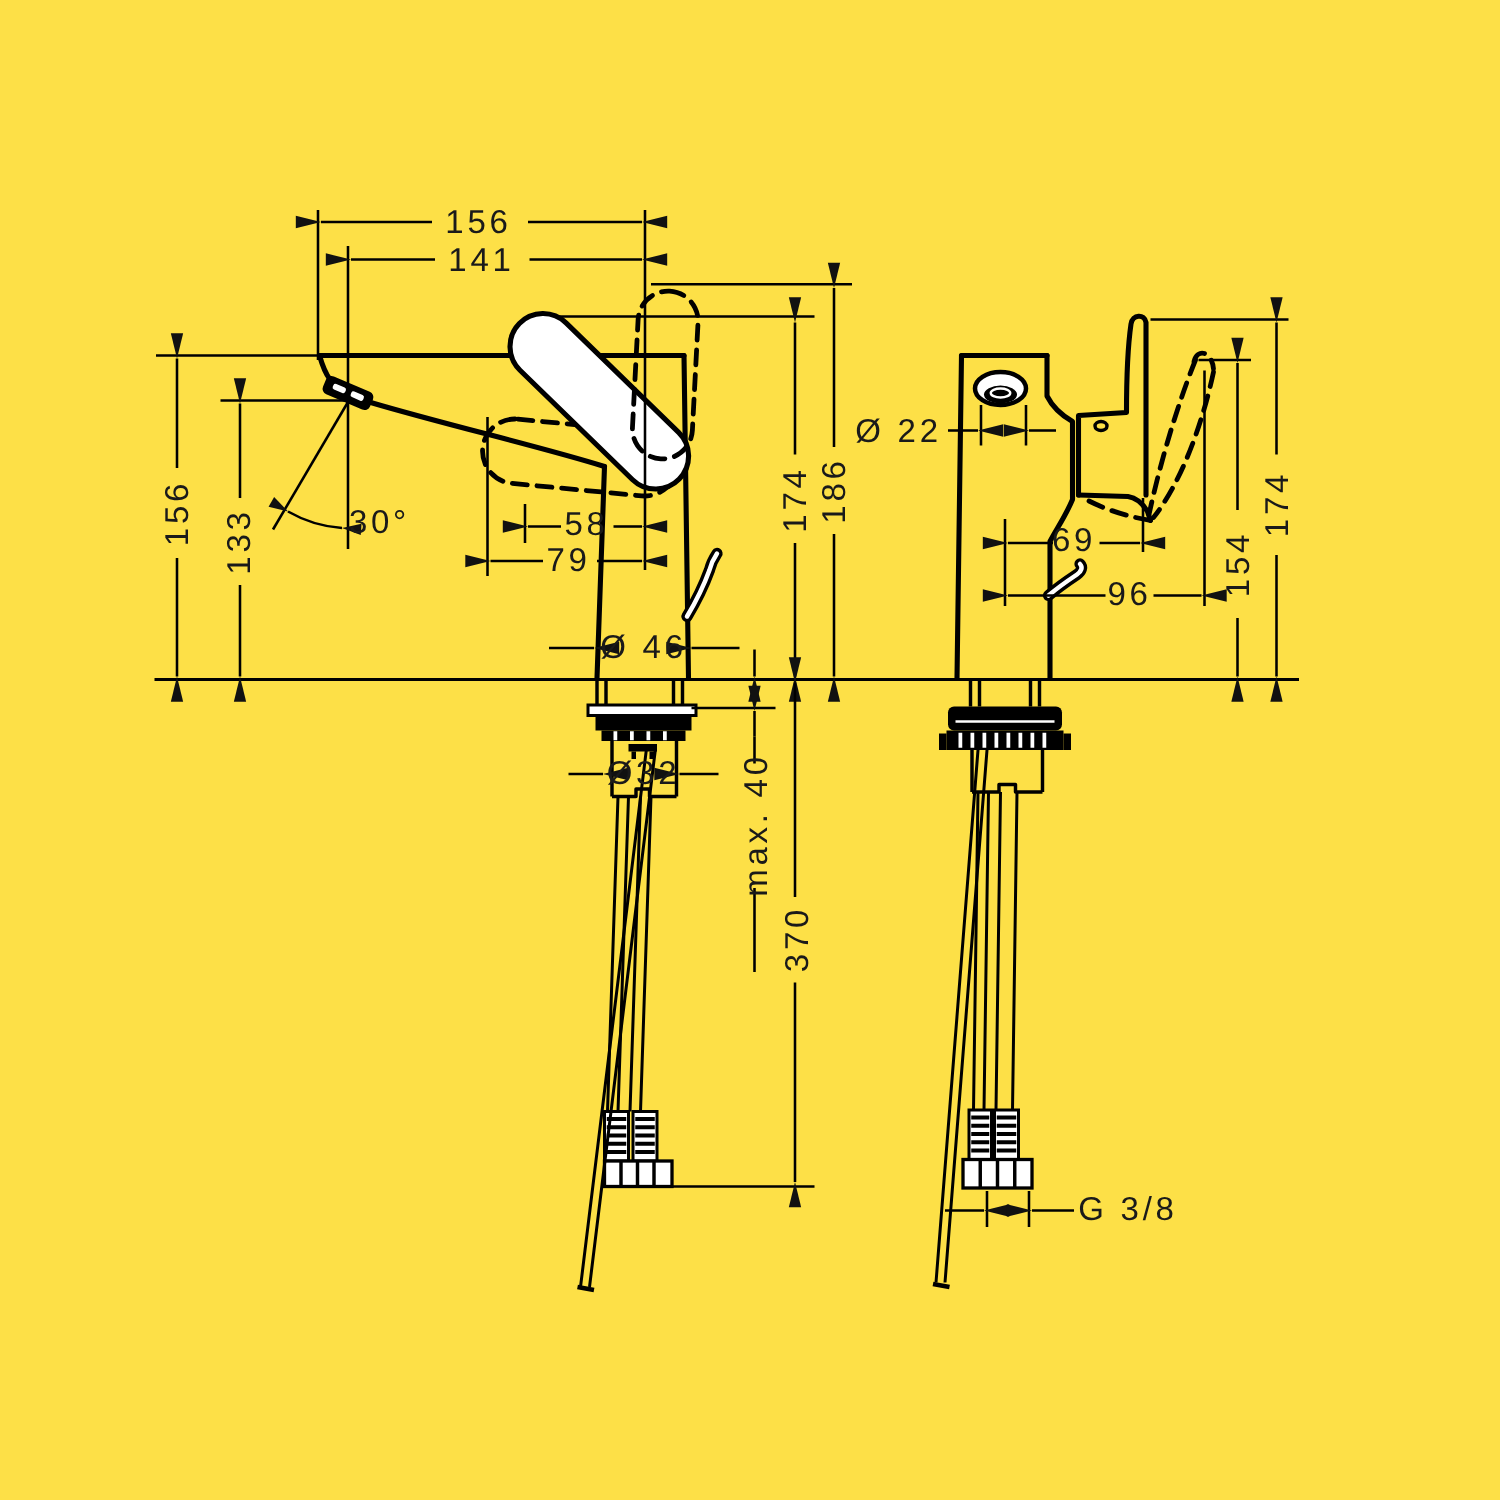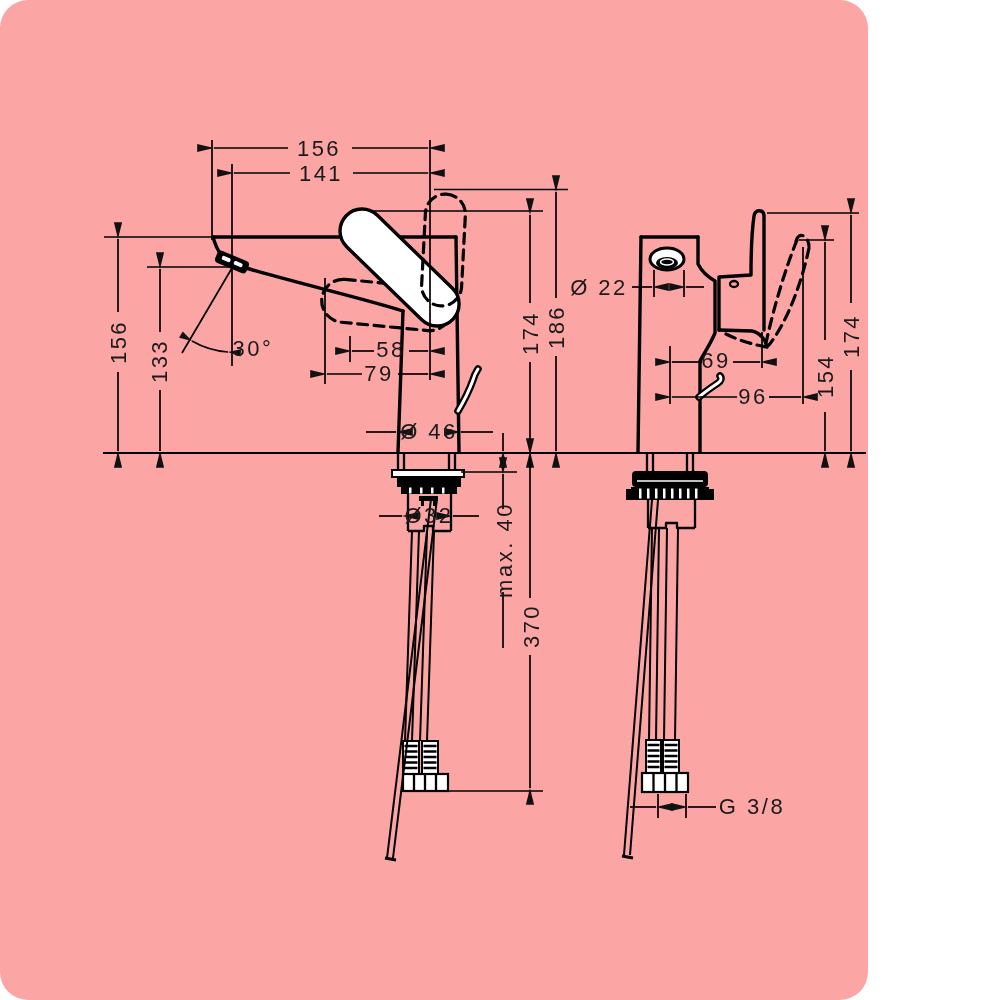--- a/index.html
+++ b/index.html
@@ -1,16 +1,16 @@
 <!DOCTYPE html>
 <html><head>
 <meta charset="utf-8">
 <style>
   html,body{margin:0;padding:0;background:#fff;}
-  #stage{position:relative;width:868px;height:1000px;background:#fca5a5;overflow:hidden;border-radius:28px;}
+  #stage{position:relative;width:1000px;height:1000px;background:#fde047;overflow:hidden;}
   svg{display:block;}
   text.dim{
     font-family:"Liberation Sans","DejaVu Sans",sans-serif;
     font-size:22px;
     letter-spacing:2.5px;
     fill:#1a1a1a;
   }
   .outline{stroke:#000;fill:none;stroke-width:3.4;stroke-linecap:round;stroke-linejoin:round;}
   .outline2{stroke:#000;fill:none;stroke-width:2.3;stroke-linecap:butt;stroke-linejoin:round;}
   .thin{stroke:#000;fill:none;stroke-width:1.7;}

